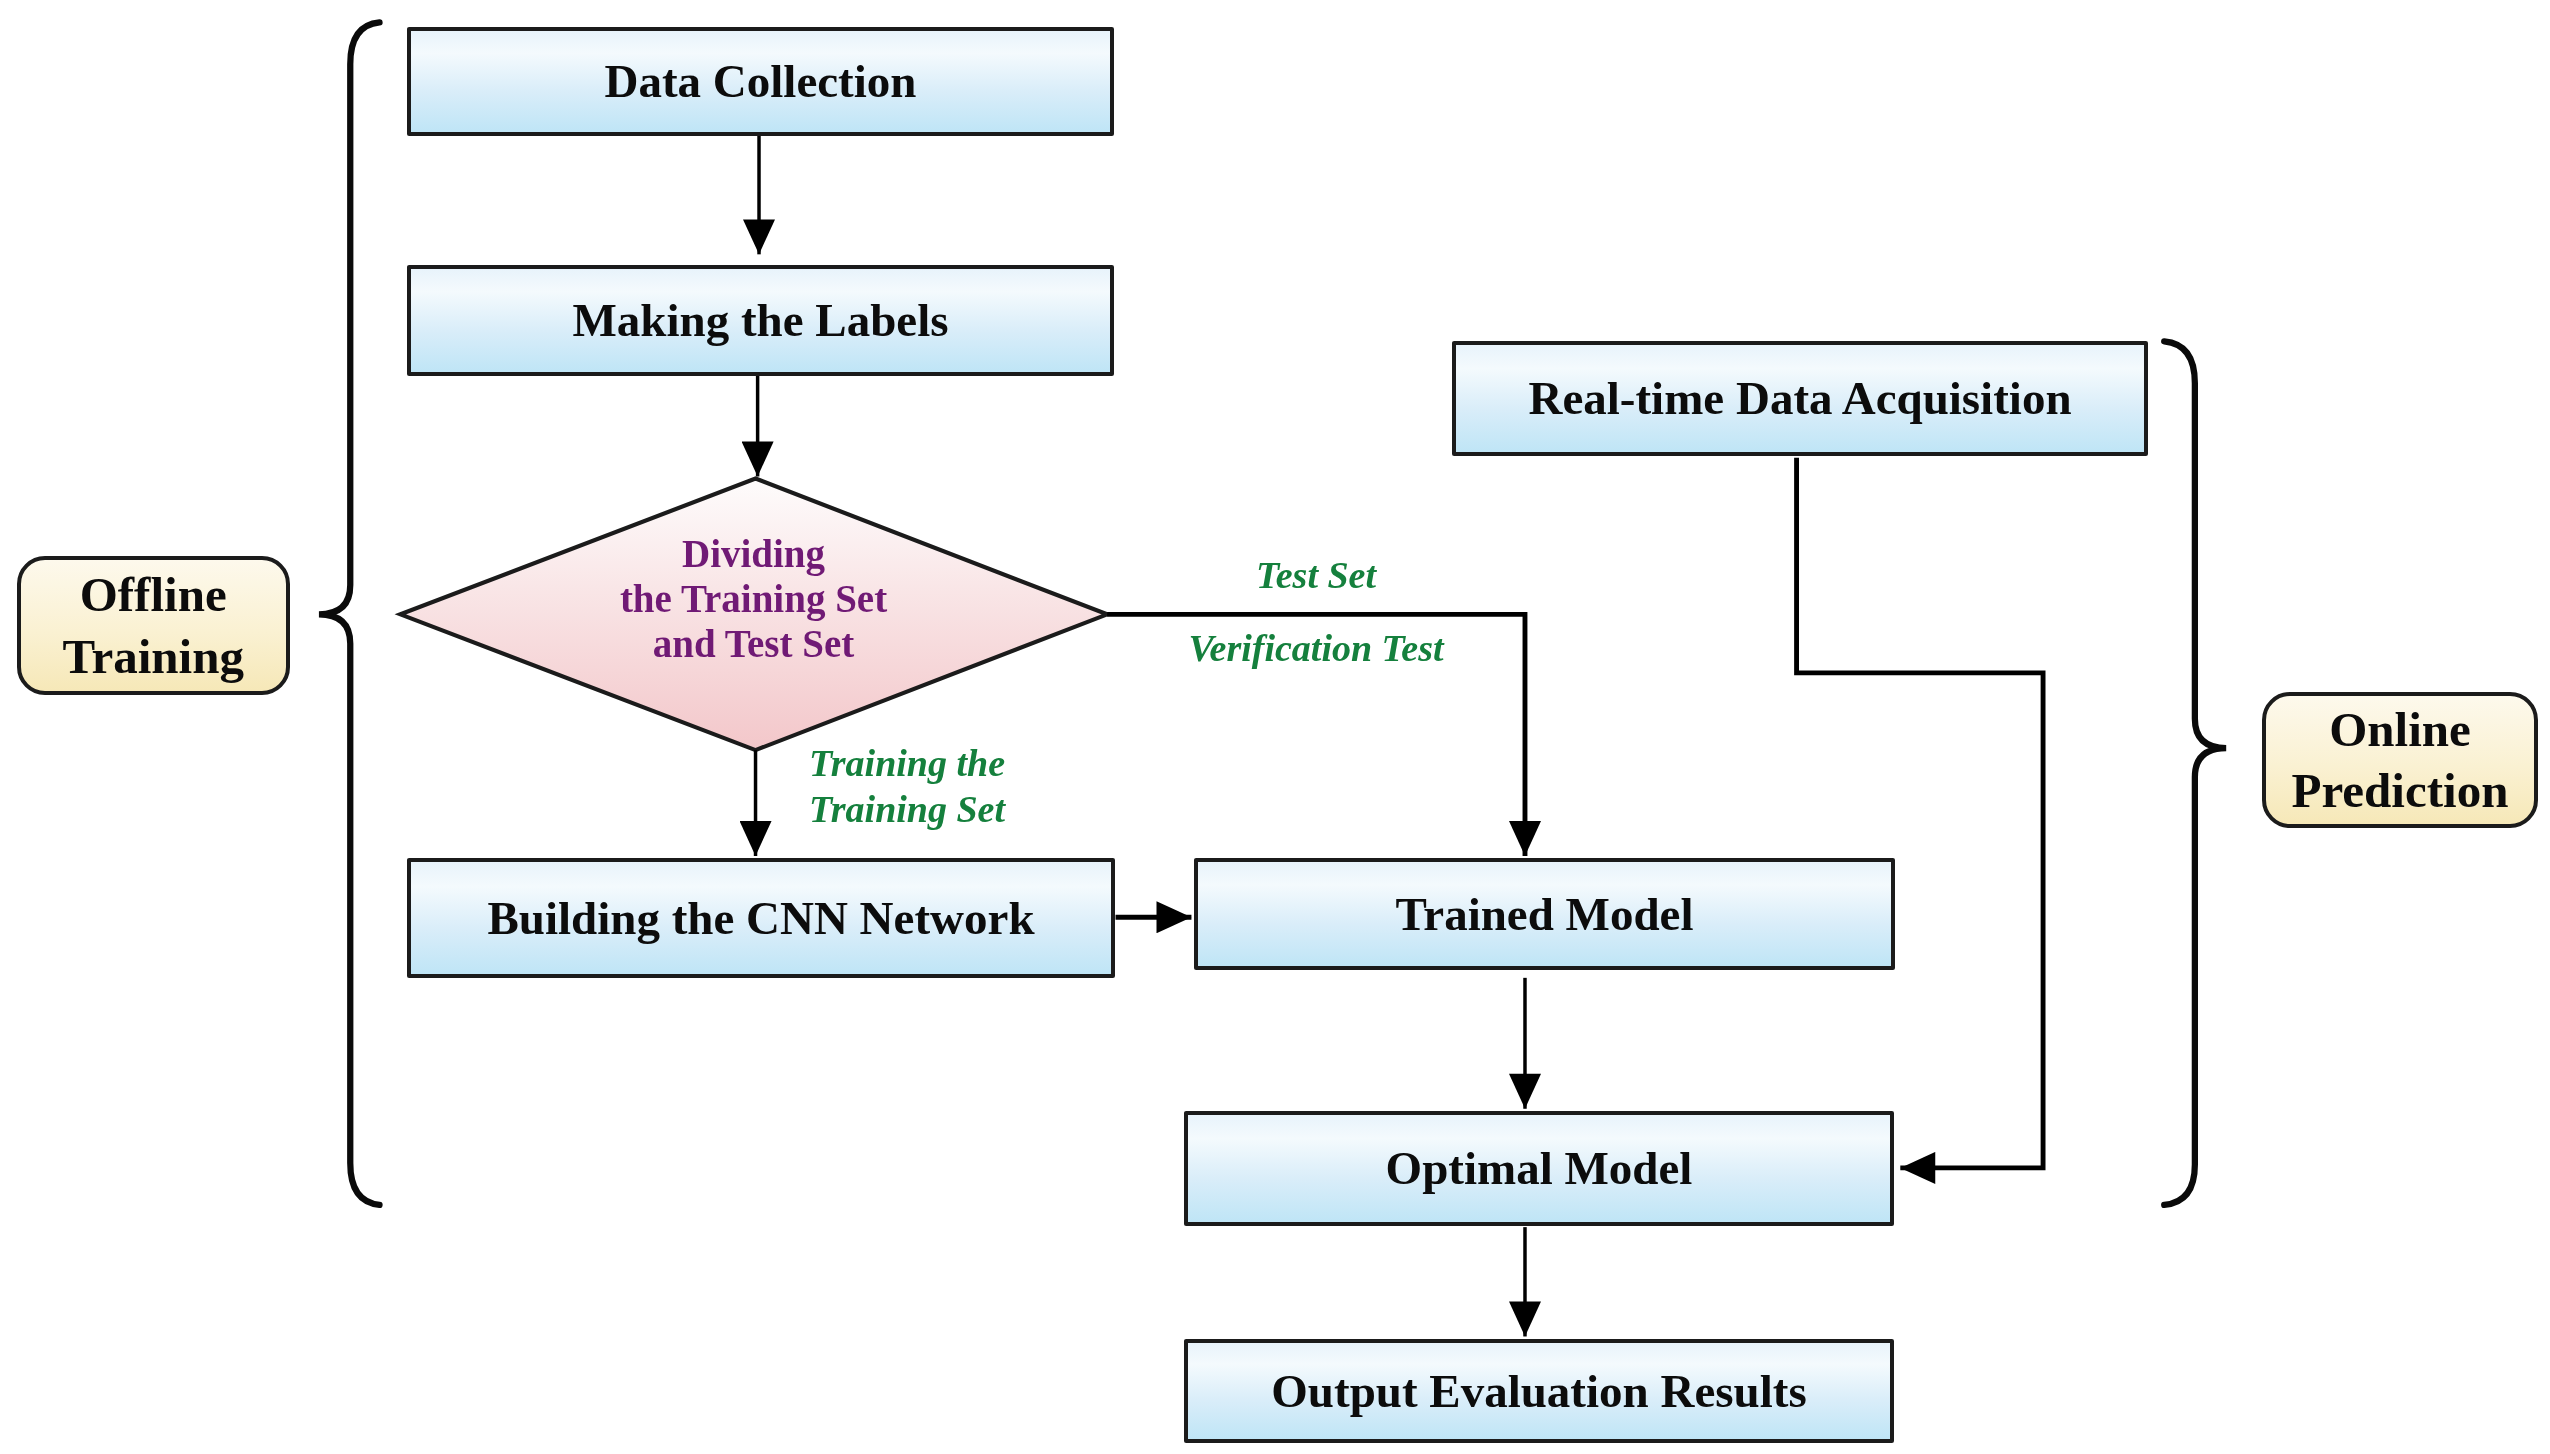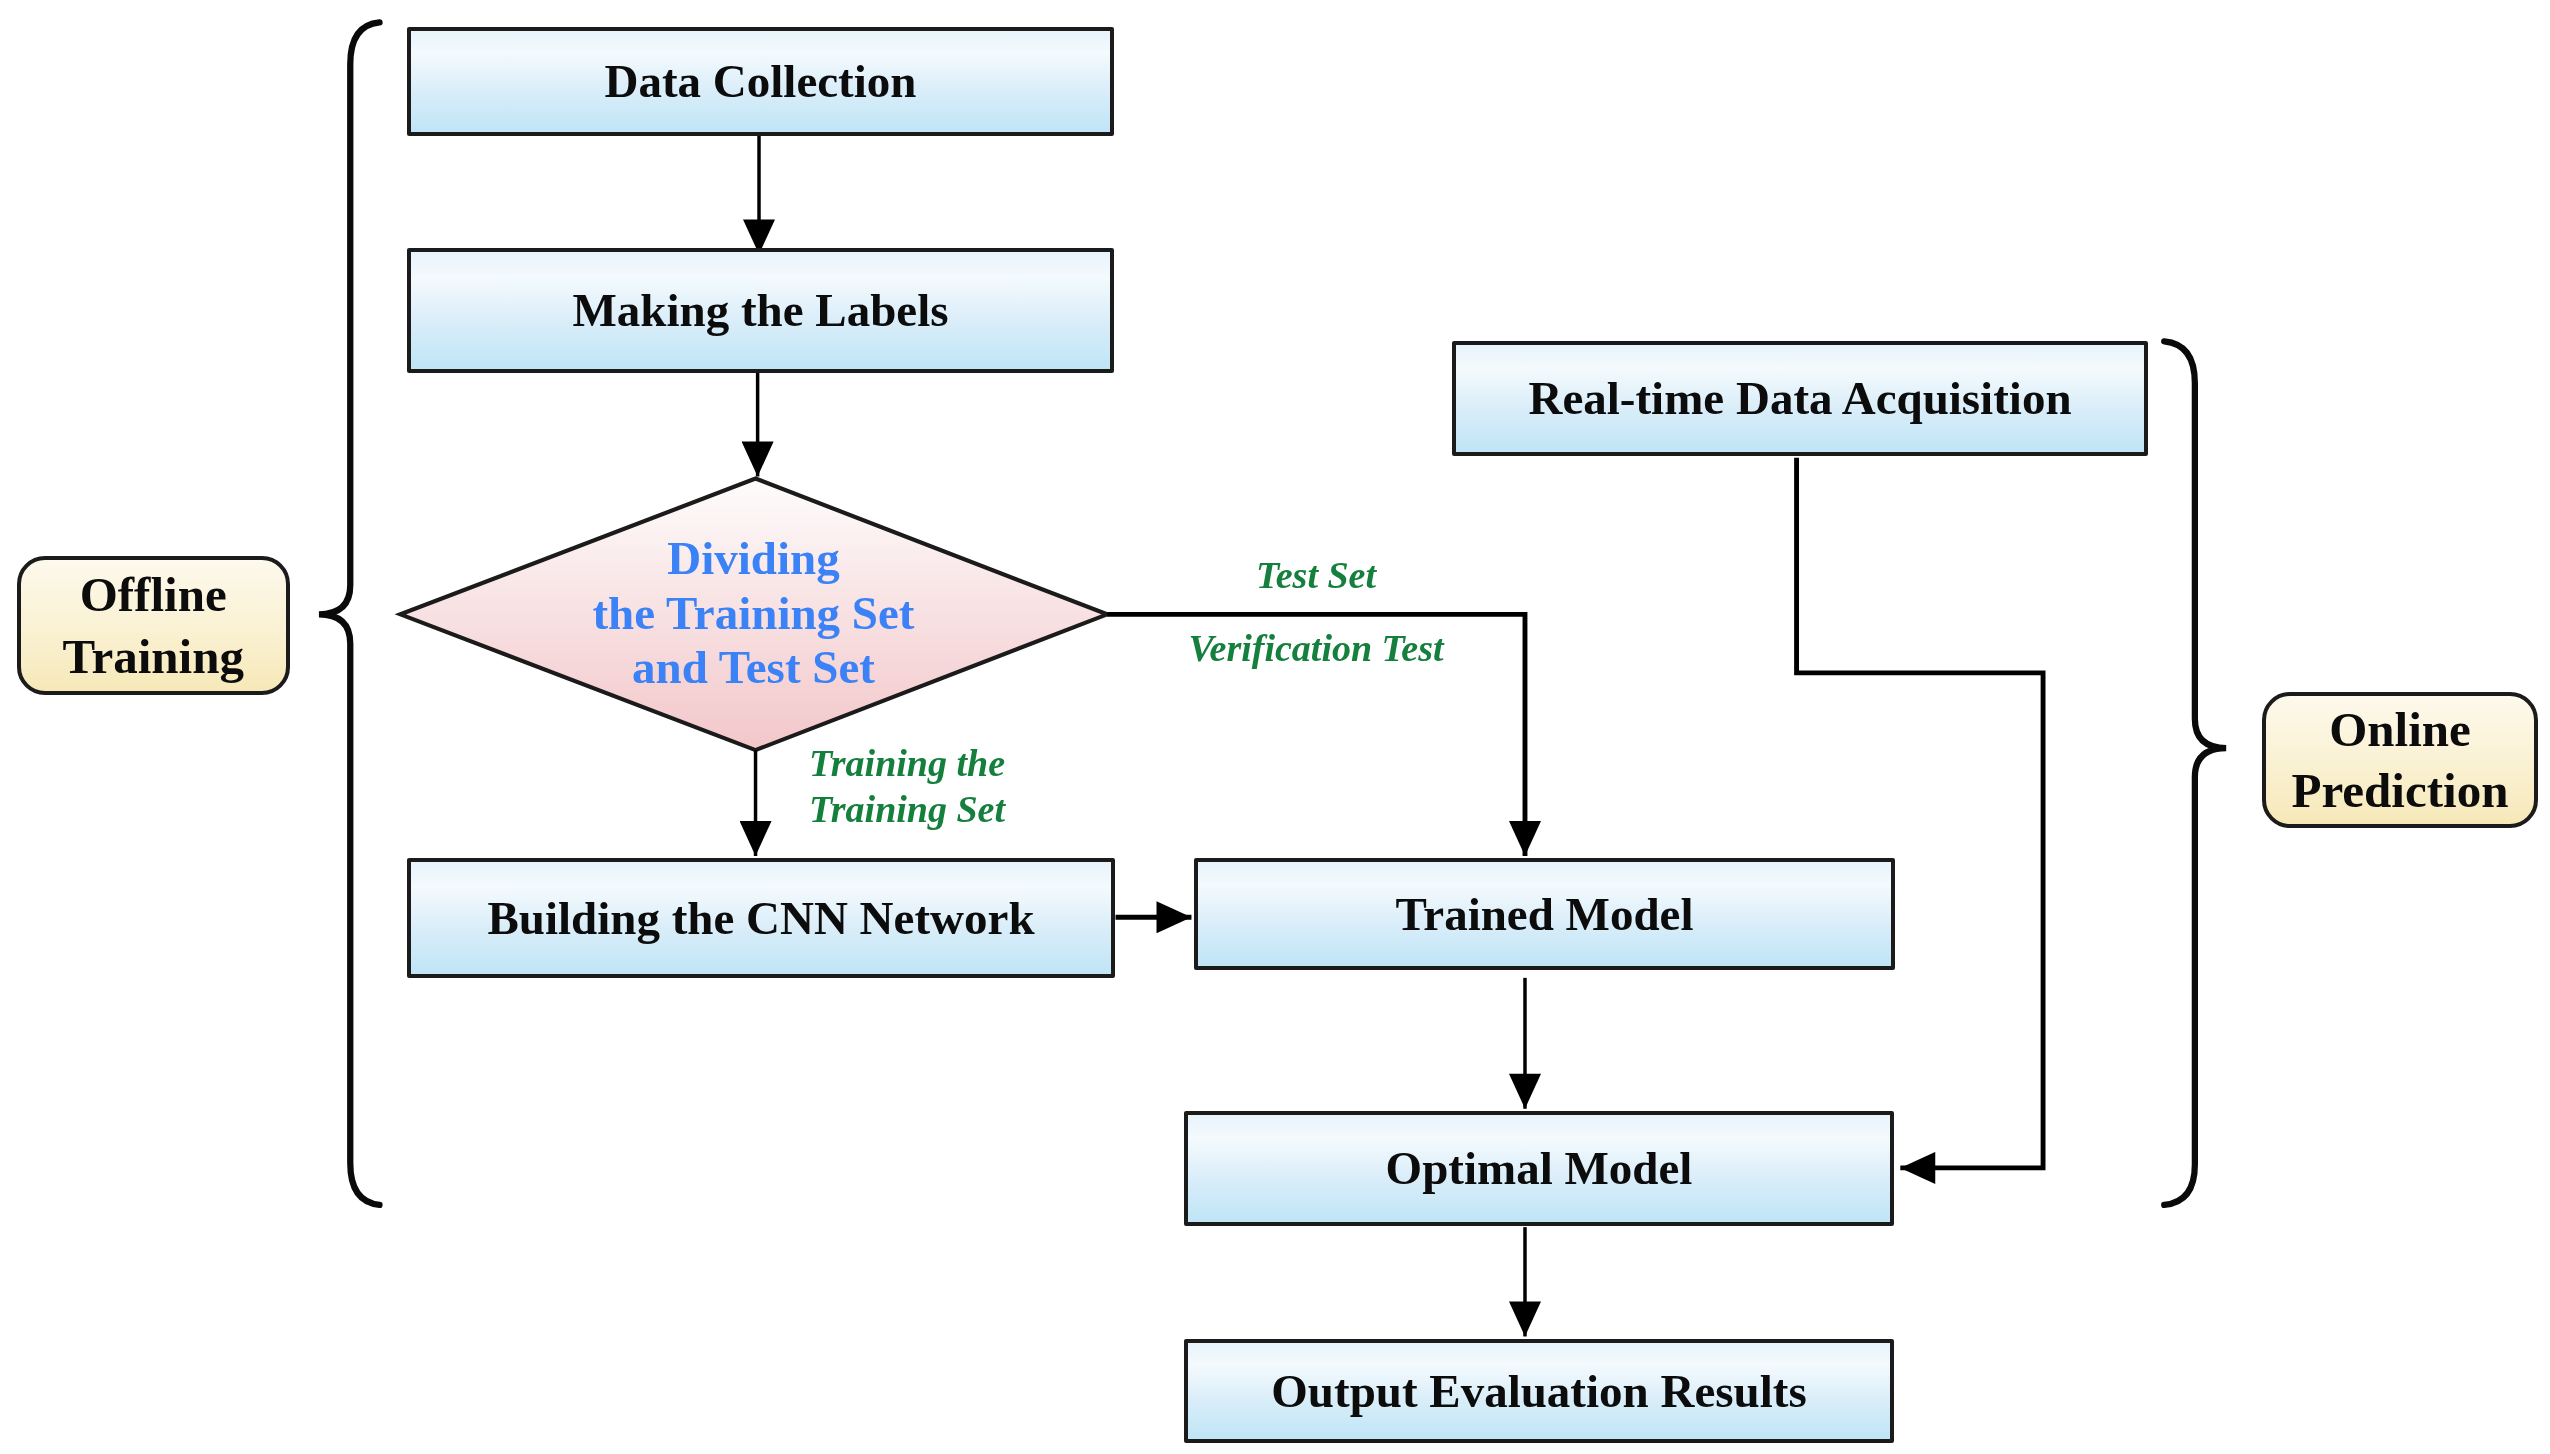--- a/index.html
+++ b/index.html
@@ -42,23 +42,23 @@
     padding: 0 7px;
     border-radius: 28px;
   }
   .diamond-text {
     position: absolute;
     left: 475px;
     top: 531px;
     width: 557px;
     text-align: center;
     font-weight: bold;
-    font-size: 47px;
+    font-size: 39px;
     line-height: 1.16;
-    color: #3b82f6;
+    color: #701a75;
   }
   .edge-label {
     position: absolute;
     font-weight: bold;
     font-style: italic;
     font-size: 38px;
     line-height: 1.22;
     color: #15803d;
   }
   #label-test-set-1 { left: 1107px; top: 552px; width: 418px; text-align: center; }
@@ -94,21 +94,21 @@
     <path d="M 1602,1317 L 1711,1317" fill="none" stroke="#000" stroke-width="7" marker-end="url(#arrow)"></path>
     <path d="M 2190,1404 L 2190,1592" fill="none" stroke="#000" stroke-width="5" marker-end="url(#arrow)"></path>
     <path d="M 2190,1762 L 2190,1919" fill="none" stroke="#000" stroke-width="5" marker-end="url(#arrow)"></path>
     <path d="M 2580,657 L 2580,966 L 2934,966 L 2934,1677 L 2729,1677" fill="none" stroke="#000" stroke-width="7" marker-end="url(#arrow)"></path>
   </svg>
 
   <div class="node" style="left:407px; top:26.5px; width:707px; height:109px;">
     <span>Data Collection</span>
   </div>
 
-  <div class="node" style="left:407px; top:248px; width:707px; height:125px;text-align:right;">
+  <div class="node" style="left:407px; top:265px; width:707px; height:111px;text-align:right;">
     <span>Making the Labels</span>
   </div>
 
   <div class="diamond-text">
     <div>Dividing</div>
     <div>the Training Set</div>
     <div>and Test Set</div>
   </div>
 
   <div class="node" style="left:407px; top:858px; width:708px; height:120px;">

